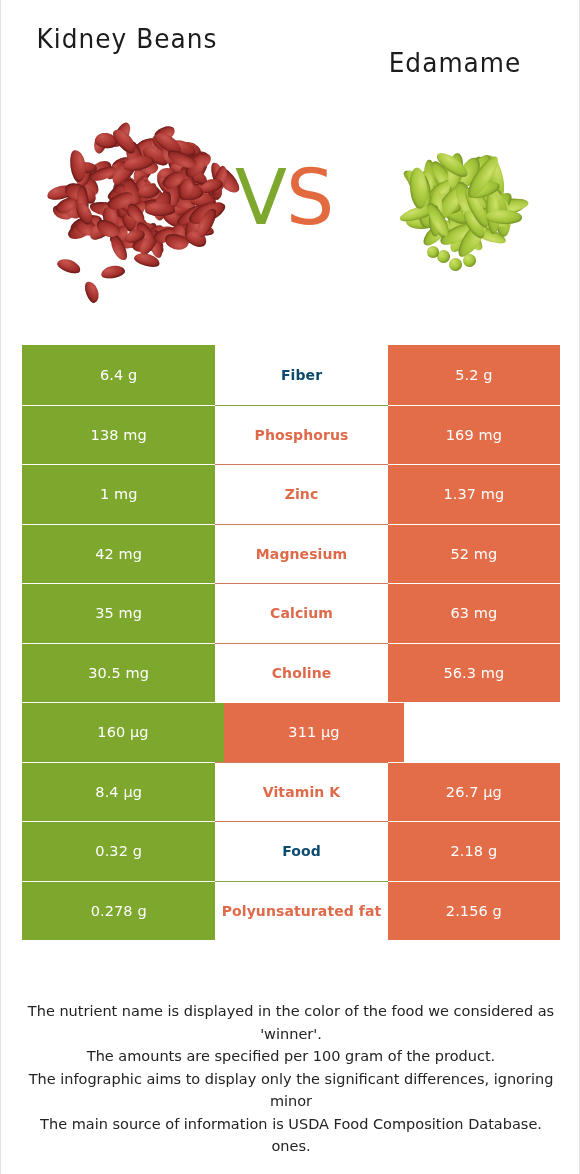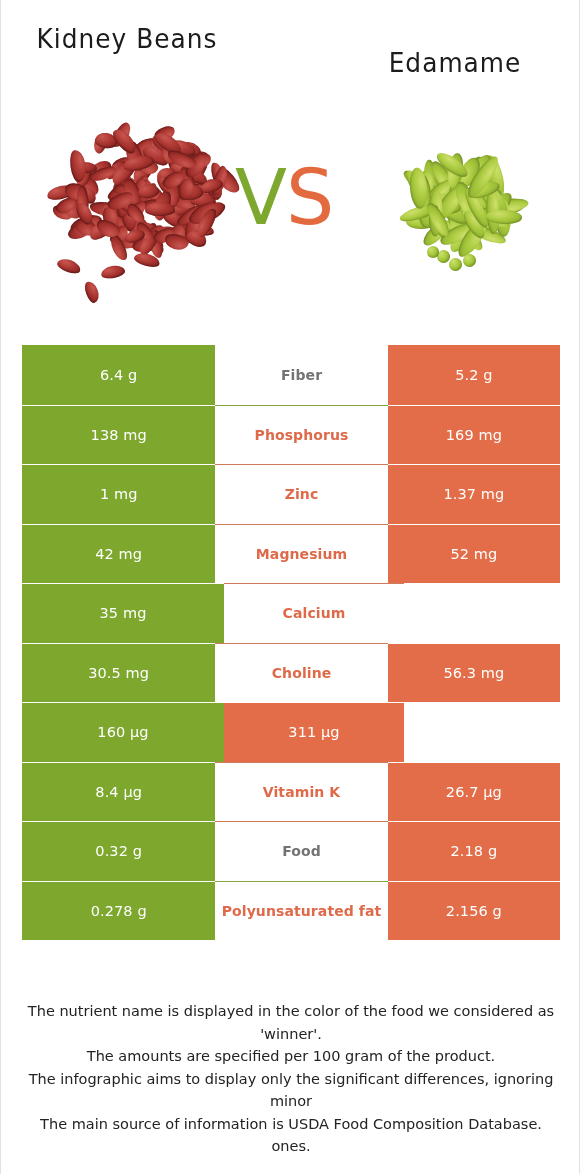--- a/index.html
+++ b/index.html
@@ -95,21 +95,21 @@
     letter-spacing: .1px;
   }
   .cell-left  { width: 202px; background: #7da72d; color: #ffffff; }
   .cell-mid   { width: 180px; background: #ffffff; font-weight: 700; font-size: 14px; }
   .cell-right { width: 180px; background: #e36d48; color: #ffffff; }
 
   .row + .row .cell-left  { border-top: 1.5px solid #ffffff; text-align: center; }
   .row + .row .cell-right { border-top: 1.5px solid #ffffff; }
   .row + .row .cell-mid   { border-top: 1px solid transparent; }
 
-  .win-green .cell-mid { color: #737373; }
+  .win-green .cell-mid { color: #0c4a6e; }
   .win-orange .cell-mid { color: #de6a4a; }
   .row.sep-green + .row .cell-mid  { border-top-color: #86a83f; }
   .row.sep-orange + .row .cell-mid { border-top-color: #cf7a5a; }
 
   
   .footer {
     position: absolute;
     left: 26px;
     top: 1000px;
     width: 528px;
@@ -365,20 +365,21 @@
         <div class="cell cell-right">1.37 mg</div>
       </div>
       <div class="row win-orange sep-orange">
         <div class="cell cell-left">42 mg</div>
         <div class="cell cell-mid">Magnesium</div>
         <div class="cell cell-right">52 mg</div>
       </div>
       <div class="row win-orange sep-orange">
         <div class="cell cell-left">35 mg</div>
         <div class="cell cell-mid">Calcium</div>
+        <div class="cell cell-right">63 mg</div>
       </div>
       <div class="row win-orange sep-orange">
         <div class="cell cell-left">30.5 mg</div>
         <div class="cell cell-mid">Choline</div>
         <div class="cell cell-right">56.3 mg</div>
       </div>
       <div class="row win-orange sep-orange">
         <div class="cell cell-left">160 µg</div>
         <div class="cell cell-right">311 µg</div>
       </div>

